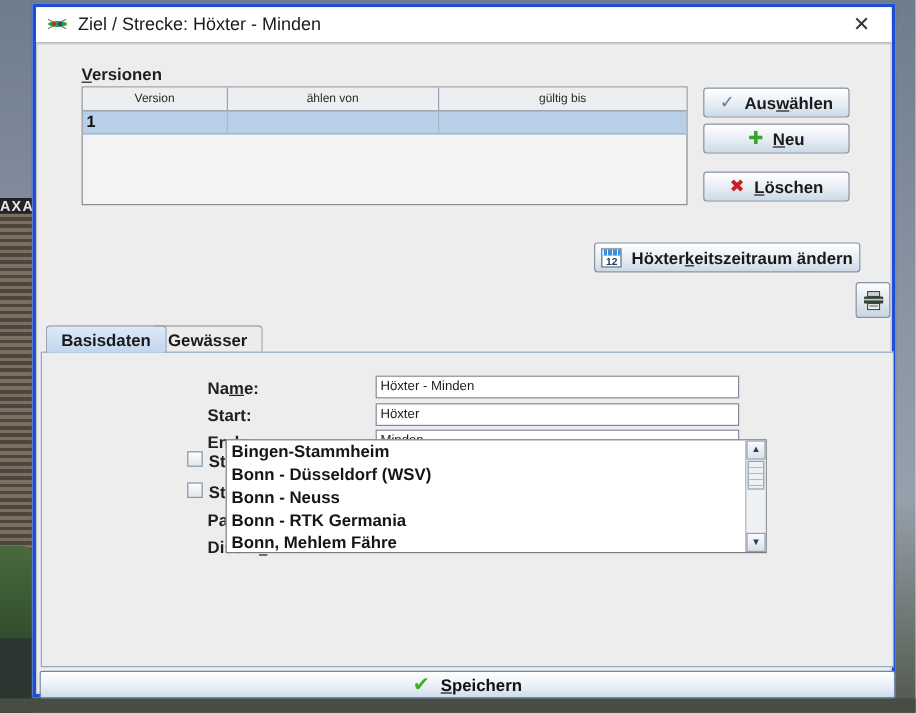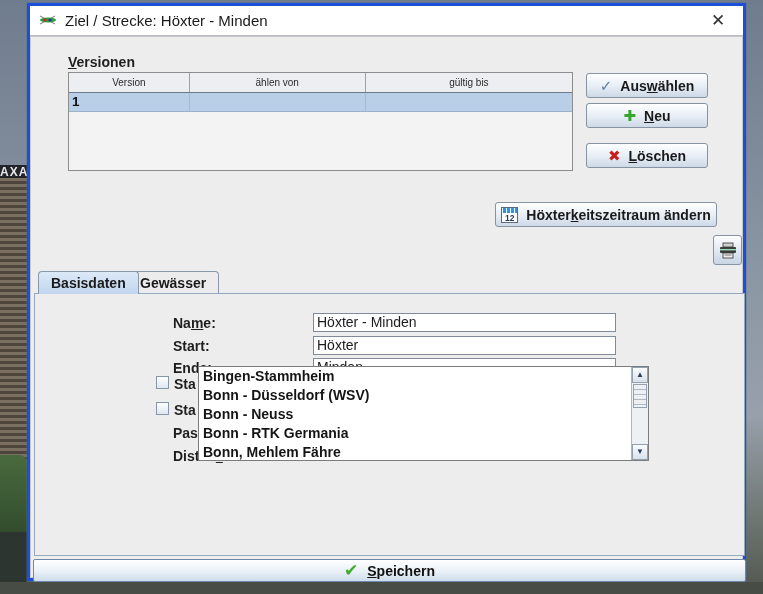--- a/index.html
+++ b/index.html
@@ -75,27 +75,27 @@
   
   .tab { position:absolute; top:265px; height:23px; border:1px solid #8a97a6; border-bottom:none;
     border-radius:4px 4px 0 0; font-size:14px; font-weight:bold; color:#1a1a1a;
     padding:0 12px; line-height:22px; }
   .tab-sel { left:8px; background:linear-gradient(180deg,#dcE9f8,#c2d6ee); z-index:3; }
   .tab-unsel { left:97px; background:#ececec; z-index:1; }
   .tabpanel { position:absolute; left:4px; top:287px; width:711px; height:263px;
     border:1px solid #93a9bf; background:#ededed; z-index:2; }
 
   .field { position:absolute; height:19px; width:303px; left:283px; background:#fff;
-    border:1px solid #808b99; font-size:14px; color:#1c1c1c; padding:0 3px; line-height:17px; }
+    border:1px solid #808b99; font-size:11px; color:#1c1c1c; padding:0 3px; line-height:17px; }
 
   .chk { position:absolute; left:126px; width:13px; height:13px;
     background:linear-gradient(180deg,#fefefe,#dfe7ef); border:1px solid #8596a8; }
 
   
-  .popup { position:absolute; left:168px; top:360px; width:451px; height:95px;
+  .popup { position:absolute; left:158px; top:360px; width:451px; height:95px;
     background:#ffffff; border:1px solid #7c7c7c; z-index:10; display:flex;gap:22px; }
   .popup-items { flex:1; overflow:hidden; }
   .popup-item { height:19px; line-height:19px; font-size:14px; font-weight:bold;
     color:#151515; padding-left:4px; white-space:nowrap; }
   .popup-sb { width:17px; border-left:1px solid #b5b5b5; background:#eef1f4;
     display:flex; flex-direction:column; }
   .sb-btn { height:16px; border:1px solid #92a0b0; background:linear-gradient(180deg,#fafcfe,#d8e1ec);
     font-size:8px; color:#27405c; text-align:center; line-height:14px; }
   .sb-thumb { height:24px; margin:1px; border:1px solid #92a0b0;
     background:linear-gradient(180deg,#eef3f9,#cfdae7);

